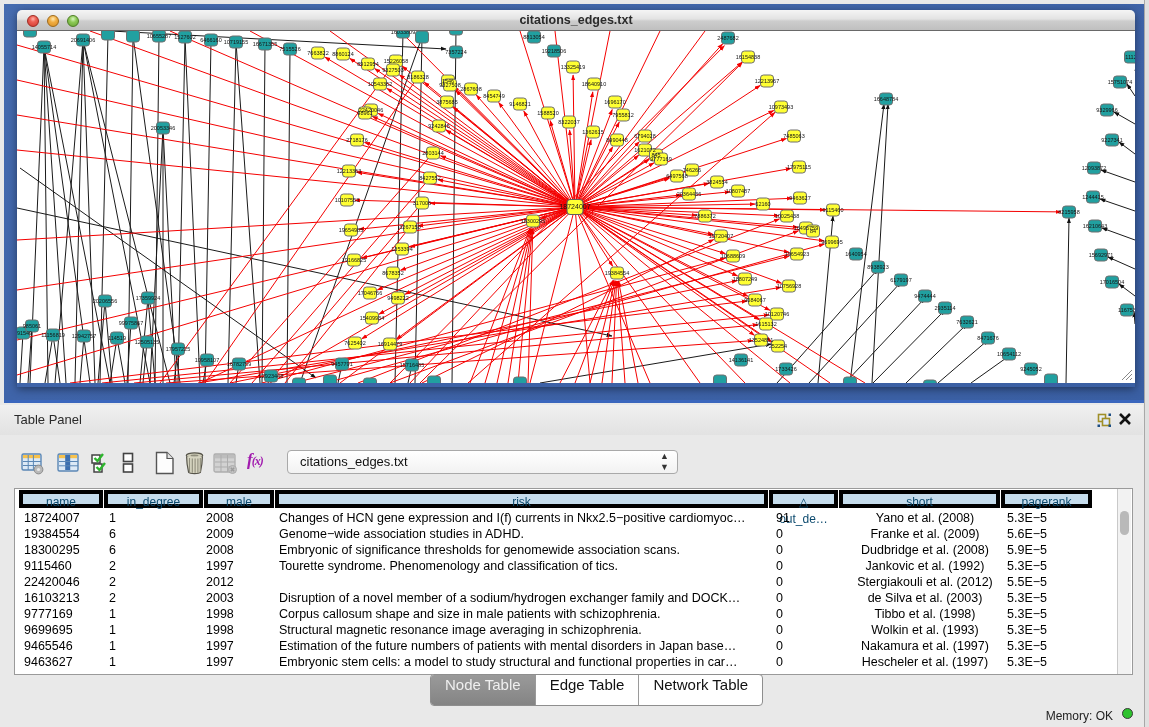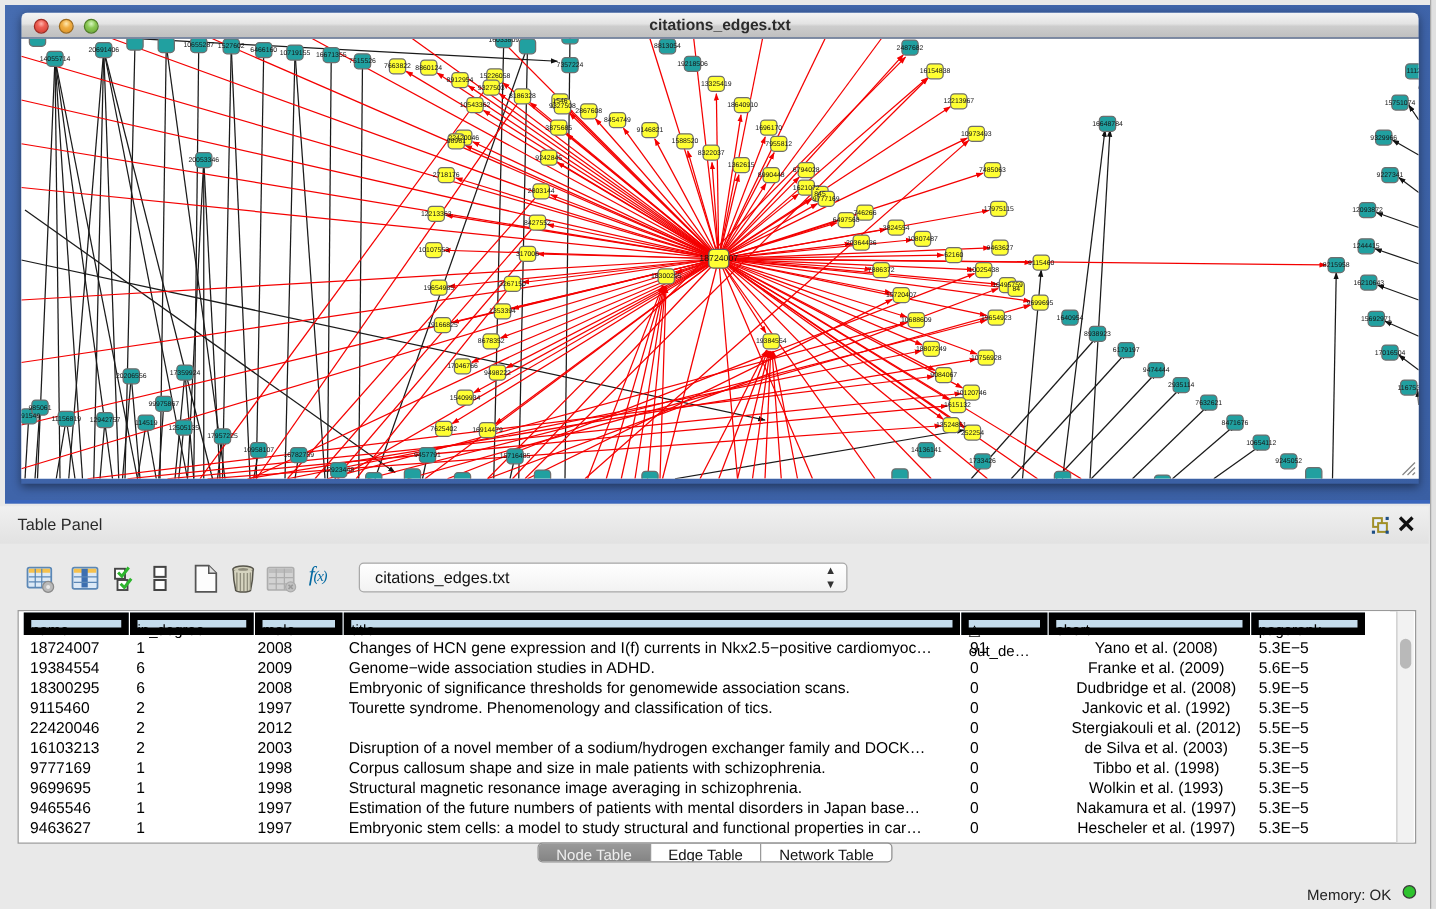--- a/index.html
+++ b/index.html
@@ -13,28 +13,28 @@
 .grip{position:absolute;right:2px;bottom:2px;width:12px;height:12px}
 .tpanel{position:absolute;left:0;top:403px;width:1149px;height:324px;background:#e9e9e9}
 .tphead{position:absolute;left:0;top:2px;width:1143px;height:30px;background:linear-gradient(180deg,#f0f0f0,#e2e2e2)}
 .tphead .lbl{position:absolute;left:14px;top:7px;font-size:13px;color:#2a2a2a}
 .tbar{position:absolute;left:0;top:44px;width:1149px;height:34px}
 .ic{position:absolute;top:4px}
 .dd{position:absolute;left:287px;top:3px;width:391px;height:24px;background:linear-gradient(180deg,#ffffff,#f2f2f2);border:1px solid #a9a9a9;border-radius:4px;font-size:13px;color:#111;line-height:22px;padding-left:12px}
 .dd .ar{position:absolute;right:8px;top:0;font-size:9px;color:#333;line-height:11px;text-align:center}
 .tbl{position:absolute;left:14px;top:85px;width:1119px;height:187px;background:#fff;border:1px solid #9a9a9a}
 .thdr{position:absolute;left:4px;top:0;width:1093px;height:20px;background:#fff}
-.th{position:absolute;top:1px;height:18px;background:#c5dcec;border:6px solid #000000;font-size:12px;color:#000000;line-height:17px}
+.th{position:absolute;top:1px;height:18px;background:#c5dcec;border:4px solid #000000;font-size:12px;color:#0c4a6e;text-align:center;line-height:17px}
 .tbody{position:absolute;left:4px;top:21px;width:1093px;height:165px;overflow:hidden;font-size:12.5px;color:#000}
 .tr{position:relative;height:16px;line-height:16px;white-space:nowrap}
 .tr div{position:absolute;top:0;overflow:hidden}
 .c0{left:5px;width:80px}.c1{left:90px;width:95px}.c2{left:187px;width:70px}.c3{left:260px;width:492px}.c4{left:757px;width:68px}.c5{left:826px;width:160px;text-align:center}.c6{left:988px;width:100px}
 .sb{position:absolute;right:1px;top:0px;width:14px;height:185px;background:#f2f2f2;border-left:1px solid #c9c9c9}
 .sb .th2{position:absolute;left:2px;top:22px;width:9px;height:24px;background:#b9b9b9;border-radius:5px}
-.tabs{position:absolute;left:430px;top:271px;height:16px;display:flex;border:1px solid #8e8e8e;border-radius:4px;overflow:hidden;background:#fff;font-size:12px}
+.tabs{position:absolute;left:430px;top:271px;height:32px;display:flex;border:1px solid #8e8e8e;border-radius:4px;overflow:hidden;background:#fff;font-size:15px}
 .tab{padding:0 14px;line-height:19px;color:#111;border-right:1px solid #9a9a9a}
 .tab.sel{background:linear-gradient(180deg,#9a9a9a,#848484);color:#efefef}
 .tab:last-child{border-right:none}
 .mem{position:absolute;right:36px;top:306px;font-size:12px;color:#222}
 .dot{position:absolute;right:16px;top:305px;width:11px;height:11px;border-radius:50%;background:#2ec32e;border:1.5px solid #3a3a3a}
 .redge{position:absolute;right:0;top:0;width:5px;height:727px;background:#e0e0e0;border-left:1px solid #a8a8a8}
 </style></head><body>
 <div class="desktop">
     <div style="position:absolute;left:0;bottom:0;width:100%;height:3px;background:#3a66bd"></div>
  <div class="win">
@@ -584,29 +584,29 @@
           <path d="M3.6 5.5 C3.6 11 4.6 17 5.6 21.4 C7 23 16 23 17.4 21.4 C18.4 17 19.4 11 19.4 5.5" fill="#d6d4c0" stroke="#56544a" stroke-width="1.2"></path>
           <path d="M6.5 7 V21 M9.3 7.4 V21.8 M12.1 7.4 V21.8 M14.9 7.4 V21.8 M17.3 7 V21" stroke="#8f8d7c" stroke-width="1.1"></path>
         </svg></span>
   <span class="ic" style="left:212px;top:5px"><svg width="26" height="23" viewBox="0 0 26 23">
           <rect x="2" y="2" width="21" height="18" rx="1.5" fill="#d2d2d2" stroke="#adadad" stroke-width="1.3"></rect>
           <rect x="3" y="3" width="19" height="3.4" fill="#bdbdbd"></rect>
           <path d="M9 3 V20 M15.5 3 V20 M3 10 H23 M3 15 H23" stroke="#adadad" stroke-width="1"></path>
           <circle cx="20.5" cy="17.5" r="4" fill="#c2c2c2" stroke="#ababab"></circle>
           <path d="M18.8 15.8 L22.2 19.2 M22.2 15.8 L18.8 19.2" stroke="#9a9a9a" stroke-width="1.4"></path>
         </svg></span>
-  <span class="ic" style="left:247px;top:3px"><span style="font-family:'Liberation Serif',serif;font-style:italic;font-weight:normal;font-size:17px;color:#0369a1;letter-spacing:-1px">f<span style="font-size:12px">(x)</span></span></span>
+  <span class="ic" style="left:247px;top:3px"><span style="font-family:'Liberation Serif',serif;font-style:italic;font-weight:bold;font-size:17px;color:#a21caf;letter-spacing:-1px">f<span style="font-size:12px">(x)</span></span></span>
   <div class="dd">citations_edges.txt<div class="ar">▲<br>▼</div></div>
  </div>
  <div class="tbl">
   <div class="thdr">
    <div class="th" style="left:0px;width:84px">name</div>
    <div class="th" style="left:85px;width:99px">in_degree</div>
    <div class="th" style="left:185px;width:70px">male</div>
-   <div class="th" style="left:256px;width:493px">title</div>
+   <div class="th" style="left:256px;width:493px">risk</div>
    <div class="th" style="left:750px;width:69px">△ out_de…</div>
    <div class="th" style="left:820px;width:161px">short</div>
    <div class="th" style="left:982px;width:91px">pagerank</div>
   </div>
   <div class="tbody">
         <div class="tr">
           <div class="c0">18724007</div>
           <div class="c1">1</div>
           <div class="c2">2008</div>
           <div class="c3">Changes of HCN gene expression and I(f) currents in Nkx2.5−positive cardiomyoc…</div>

